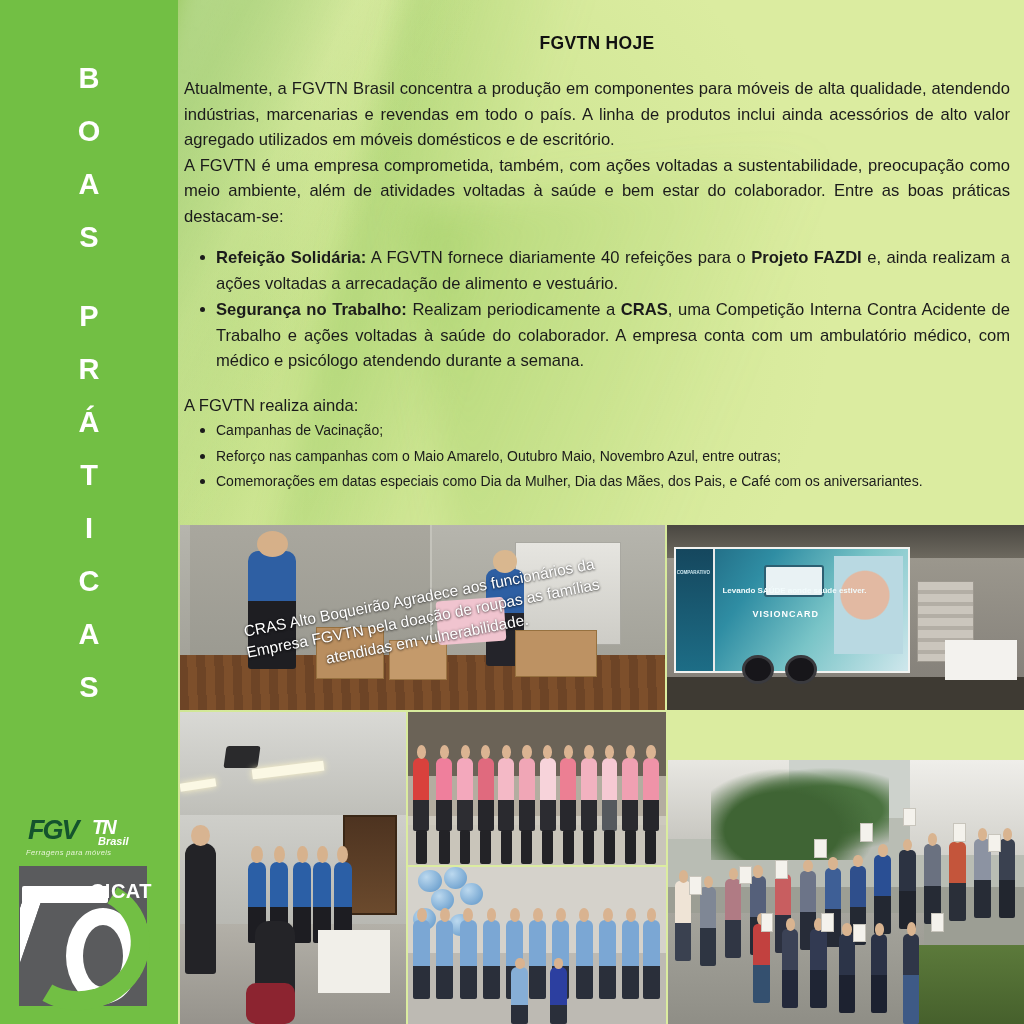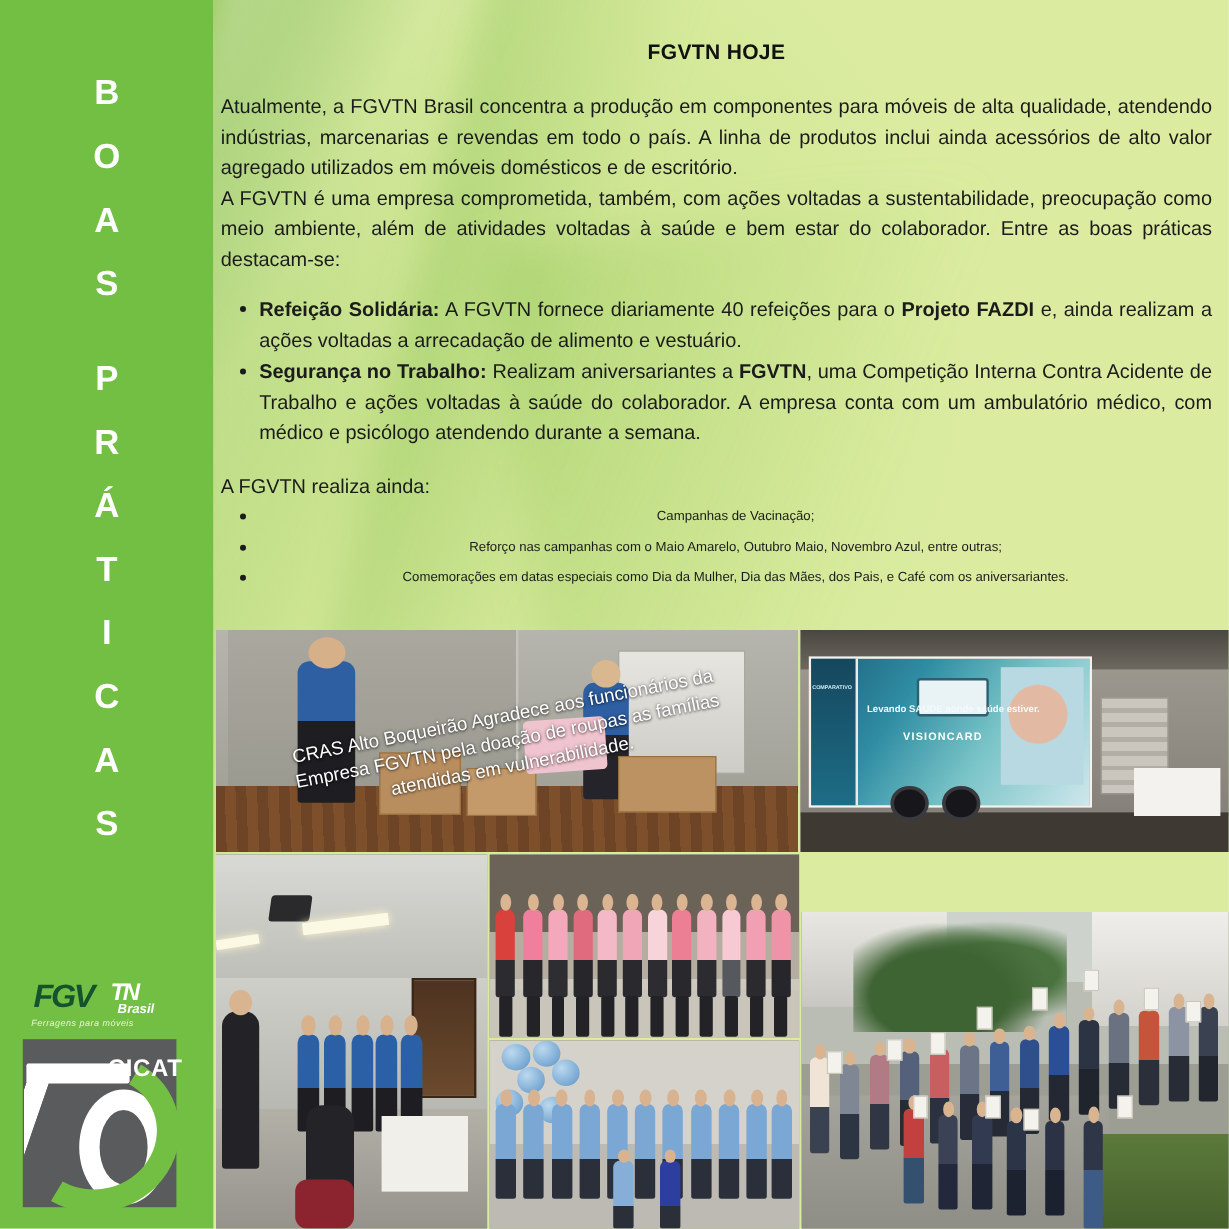--- a/index.html
+++ b/index.html
@@ -218,24 +218,24 @@
     margin-top:19px;
     padding-left:2px;
   }
   ul.bullets2 {
     list-style:none;
     margin:0;
     padding:0 2px 0 34px;
   }
   ul.bullets2 > li {
     position:relative;
-    font-size:11px;
+    font-size:14px;
     line-height:25.5px;
     color:#1b1b1b;
-    text-align:center;
+    text-align:left;
   }
   ul.bullets2 > li::before {
     content:"";
     position:absolute;
     left:-16px; top:10px;
     width:5px; height:5px;
     background:#1b1b1b;
     border-radius:50%;
   }
 
@@ -567,21 +567,21 @@
       <h1 id="doc-title">FGVTN HOJE</h1>
 
       <p class="para p1">Atualmente, a FGVTN Brasil concentra a produção em componentes para móveis de alta qualidade, atendendo indústrias, marcenarias e revendas em todo o país. A linha de produtos inclui ainda acessórios de alto valor agregado utilizados em móveis domésticos e de escritório.</p>
       <p class="para p2">A FGVTN é uma empresa comprometida, também, com ações voltadas a sustentabilidade, preocupação como meio ambiente, além de atividades voltadas à saúde e bem estar do colaborador.  Entre as boas práticas destacam-se:</p>
 
       <ul class="bullets">
         <li>
           <b>Refeição Solidária:</b><span> A FGVTN fornece diariamente 40 refeições para o </span><b>Projeto FAZDI</b><span> e, ainda realizam a ações voltadas a arrecadação de alimento e vestuário.</span>
         </li>
         <li>
-          <b>Segurança no Trabalho:</b><span> Realizam aniversariantes a </span><b>FGVTN</b><span>, uma Competição Interna Contra Acidente de Trabalho e ações voltadas à saúde do colaborador. A empresa conta com um ambulatório médico, com médico e psicólogo atendendo durante a semana.</span>
+          <b>Segurança no Trabalho:</b><span> Realizam periodicamente a </span><b>CRAS</b><span>, uma Competição Interna Contra Acidente de Trabalho e ações voltadas à saúde do colaborador. A empresa conta com um ambulatório médico, com médico e psicólogo atendendo durante a semana.</span>
         </li>
       </ul>
 
       <p id="realiza-intro">A FGVTN realiza ainda:</p>
 
       <ul class="bullets2">
         <li>Campanhas de Vacinação;</li>
         <li>Reforço nas campanhas com o Maio Amarelo, Outubro Maio, Novembro Azul, entre outras;</li>
         <li>Comemorações em datas especiais como Dia da Mulher, Dia das Mães, dos Pais, e Café com os aniversariantes.</li>
       </ul>

